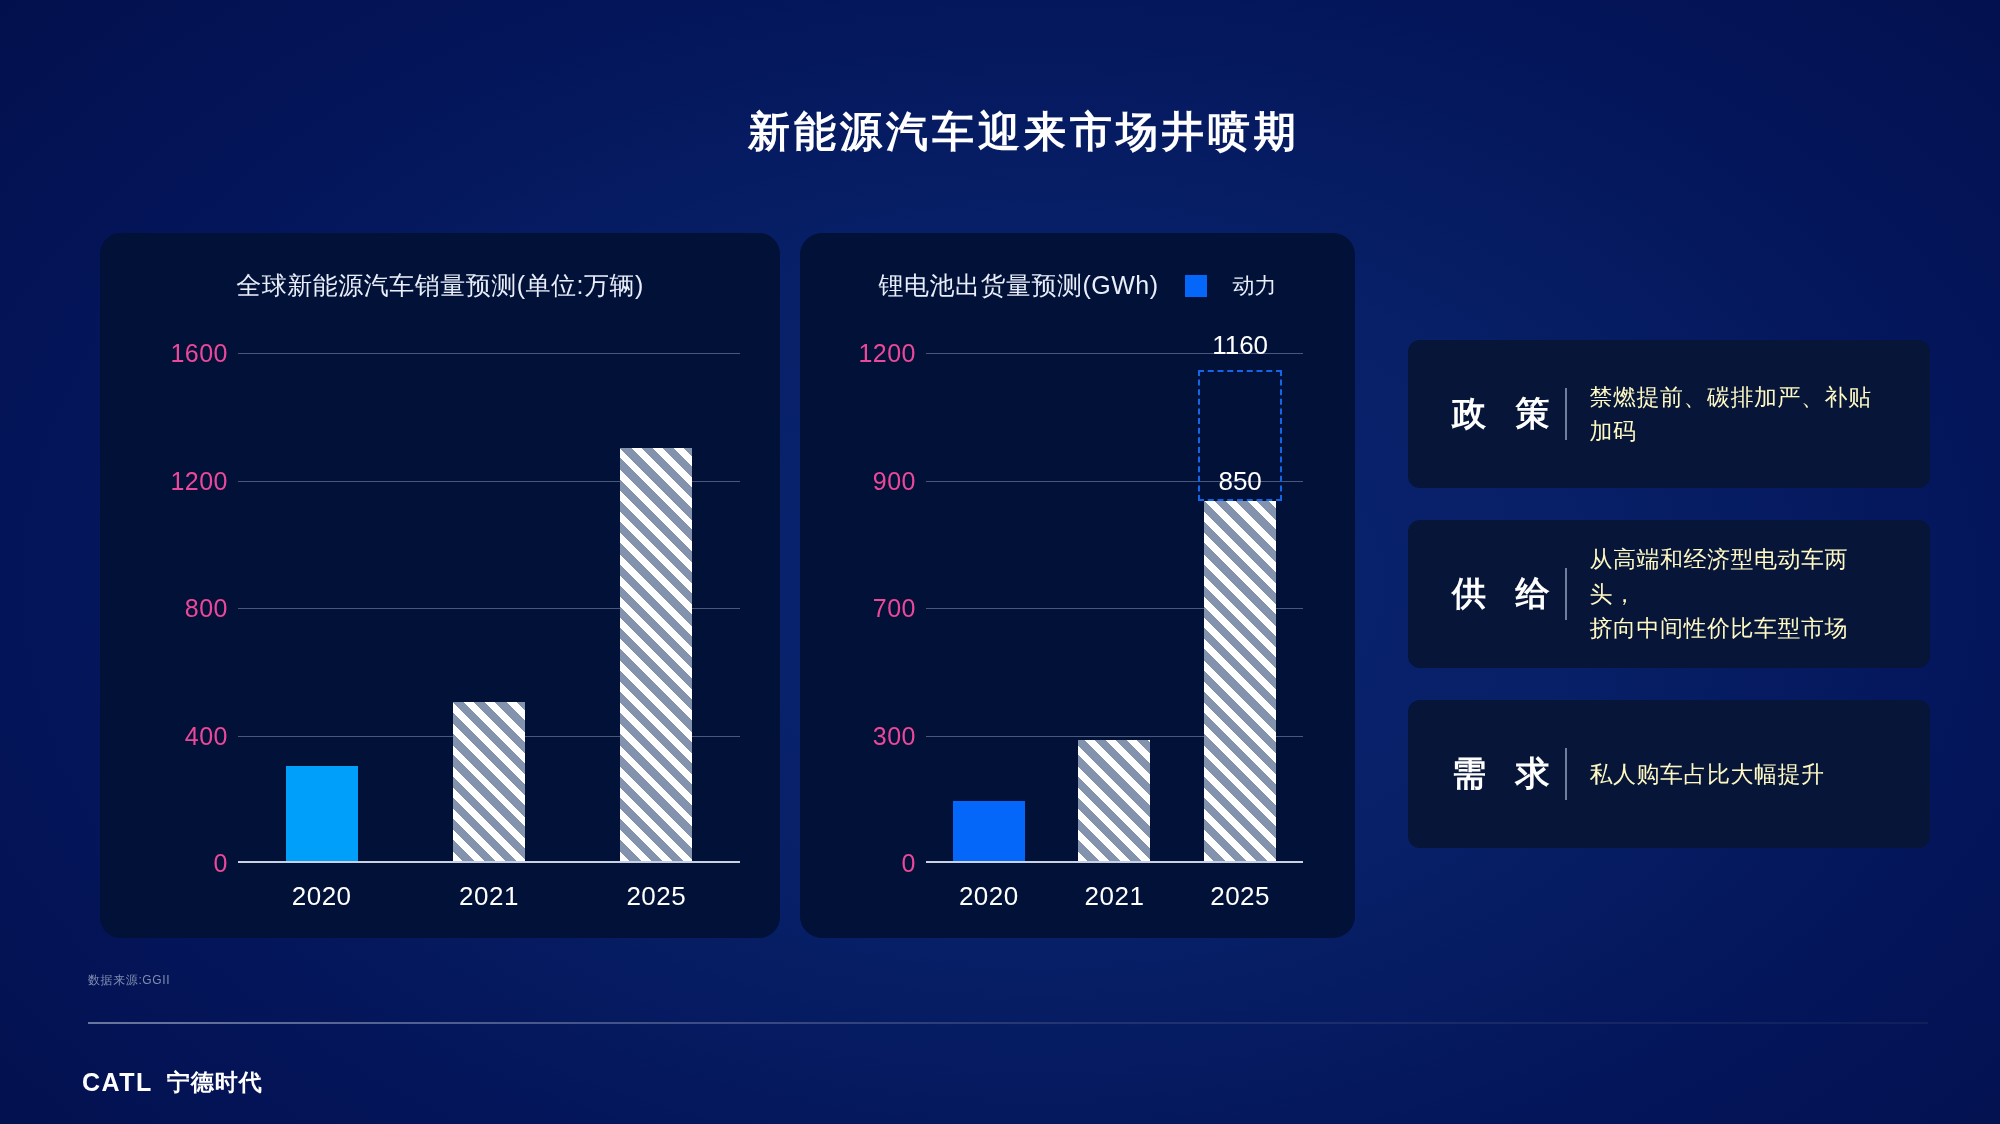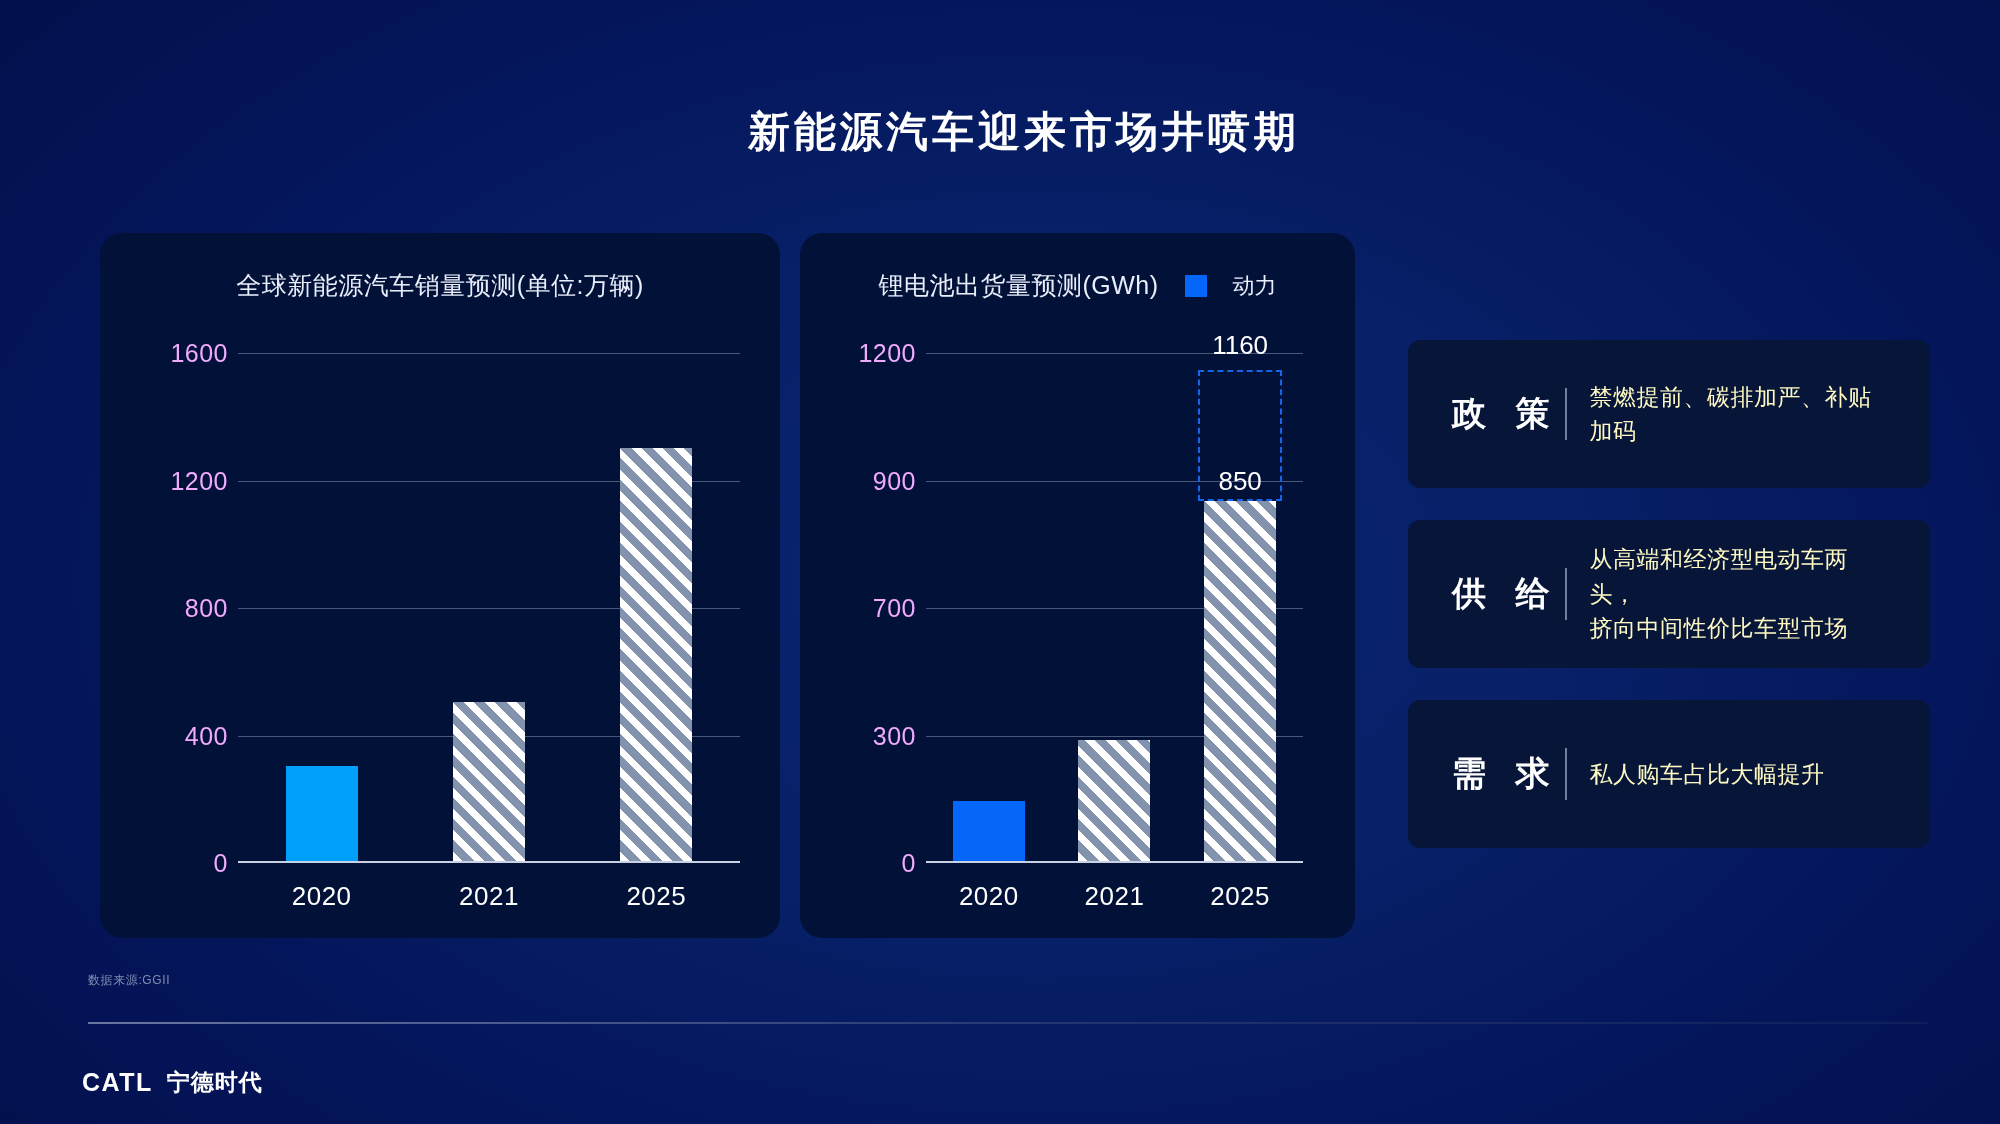--- a/index.html
+++ b/index.html
@@ -22,21 +22,21 @@
     color:#ffffff;
     margin-left:24px;
   }
 
   
   .panel{
     position:absolute;
     background:#021138;
     border-radius:22px;
   }
-  #panel-left{left:100px;top:233px;width:680px;height:705px;}
+  #panel-left{left:100px;top:233px;width:680px;height:705px;border-radius:21px;}
   #panel-right{left:800px;top:233px;width:555px;height:705px;}
 
   .panel-head{
     position:absolute;left:0;top:36px;width:100%;
     display:flex;align-items:center;justify-content:center;gap:26px;
     pointer-events:none;
   }
   .panel-title{
     font-size:25px;color:#e9eefb;font-weight:normal;letter-spacing:.5px;
     white-space:nowrap;
@@ -58,21 +58,21 @@
     background:rgba(170,186,214,.42);
   }
   .axis-line{
     position:absolute;left:68px;right:0;bottom:0;height:2px;
     background:#c8d2e4;
   }
   .ytick{
     position:absolute;left:0;width:58px;
     transform:translateY(-50%);
     text-align:right;
-    font-size:25px;color:#f0abfc;letter-spacing:.5px;
+    font-size:25px;color:#ec4899;letter-spacing:.5px;
   }
 
   .bars{
     position:absolute;left:68px;right:0;bottom:2px;top:0;
     display:flex;align-items:flex-end;justify-content:space-around;
   }
   .bar-slot{
     position:relative;
     width:33.33%;
     display:flex;flex-direction:column;align-items:center;justify-content:flex-end;

